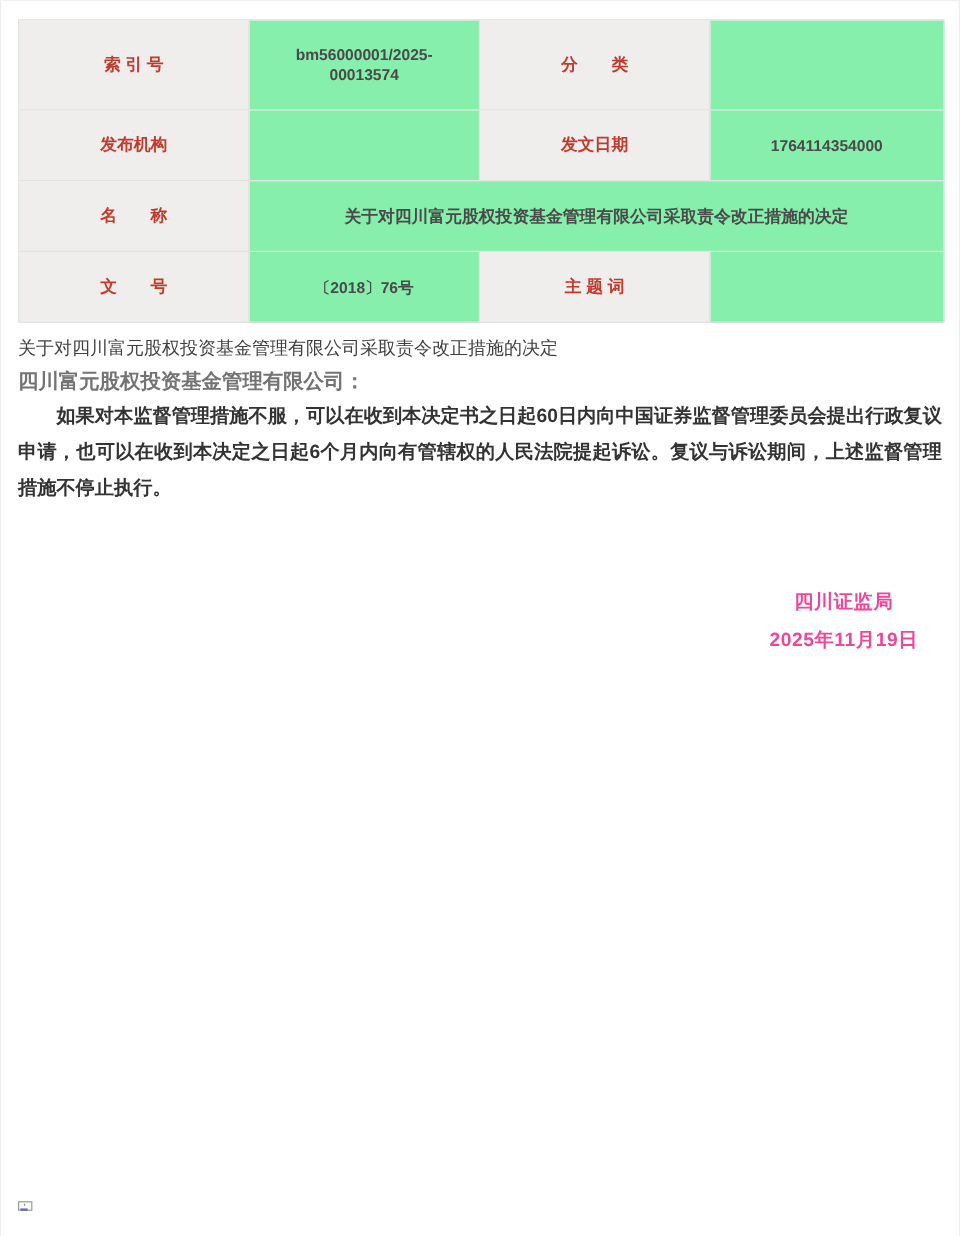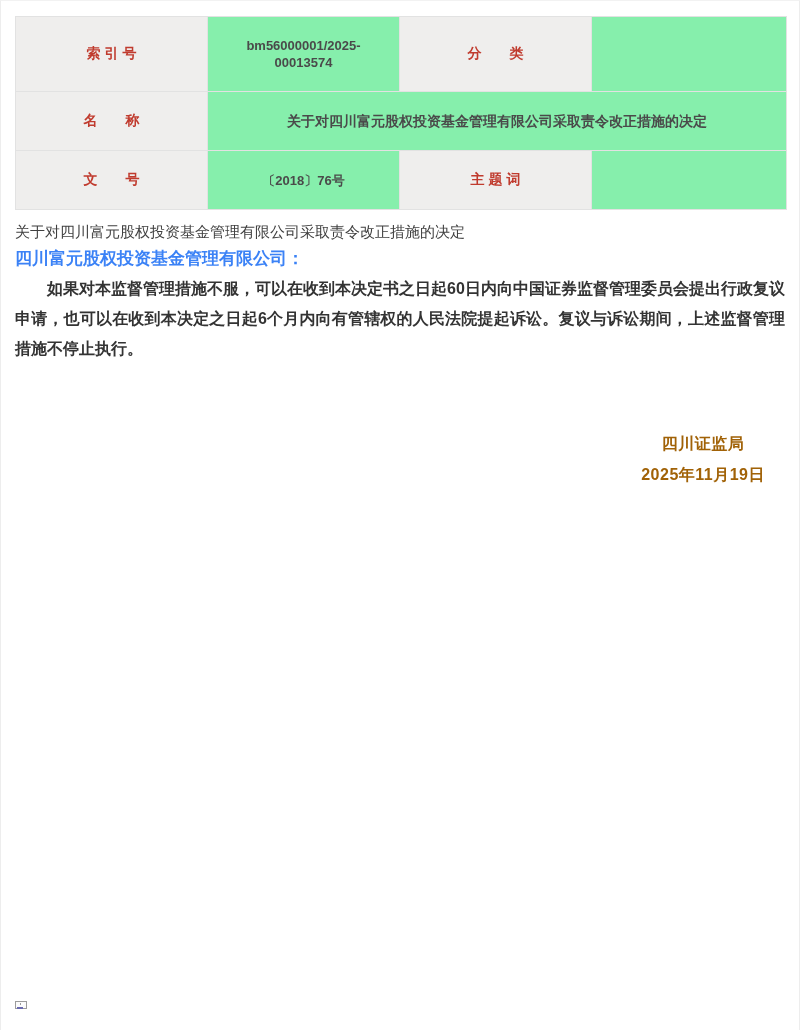--- a/index.html
+++ b/index.html
@@ -63,39 +63,39 @@
     font-weight: normal;
     color: #3f3f3f;
     line-height: 24px;
     margin: 0;
   }
   .doc-salutation {
     font-size: 17px;
     font-weight: bold;
     line-height: 30px;
     margin: 0;
-    color: #3b82f6;
+    color: #737373;
   }
   .doc-para {
     font-size: 16px;
     font-weight: bold;
     line-height: 30px;
     margin: 0;
     text-indent: 2em;
     text-align: justify;
     color: #333333;
   }
   .signature {
     margin: 64px 20px 0 auto;
     width: fit-content;
     text-align: center;
     font-size: 16px;
     font-weight: bold;
     line-height: 31px;
-    color: #a16207;
+    color: #ec4899;
     letter-spacing: 0.5px;
   }
   .signature div { white-space: nowrap; }
 
   
   .broken-img {
     position: absolute;
     left: 14px;
     top: 1000px;
     width: 12px;
@@ -134,20 +134,26 @@
       <col class="c3">
       <col class="c4">
   </colgroup>
   <tbody>
     <tr class="row-1">
       <td class="lbl">索 引 号</td>
       <td class="val">bm56000001/2025-00013574</td>
       <td class="lbl">分　　类</td>
       <td class="val"></td>
     </tr>
+    <tr class="row-2">
+      <td class="lbl">发布机构</td>
+      <td class="val"></td>
+      <td class="lbl">发文日期</td>
+      <td class="val">1764114354000</td>
+    </tr>
     <tr class="row-3">
       <td class="lbl">名　　称</td>
       <td class="val val-name" colspan="3">关于对四川富元股权投资基金管理有限公司采取责令改正措施的决定</td>
     </tr>
     <tr class="row-4">
       <td class="lbl">文　　号</td>
       <td class="val">〔2018〕76号</td>
       <td class="lbl">主 题 词</td>
       <td class="val"></td>
     </tr>

